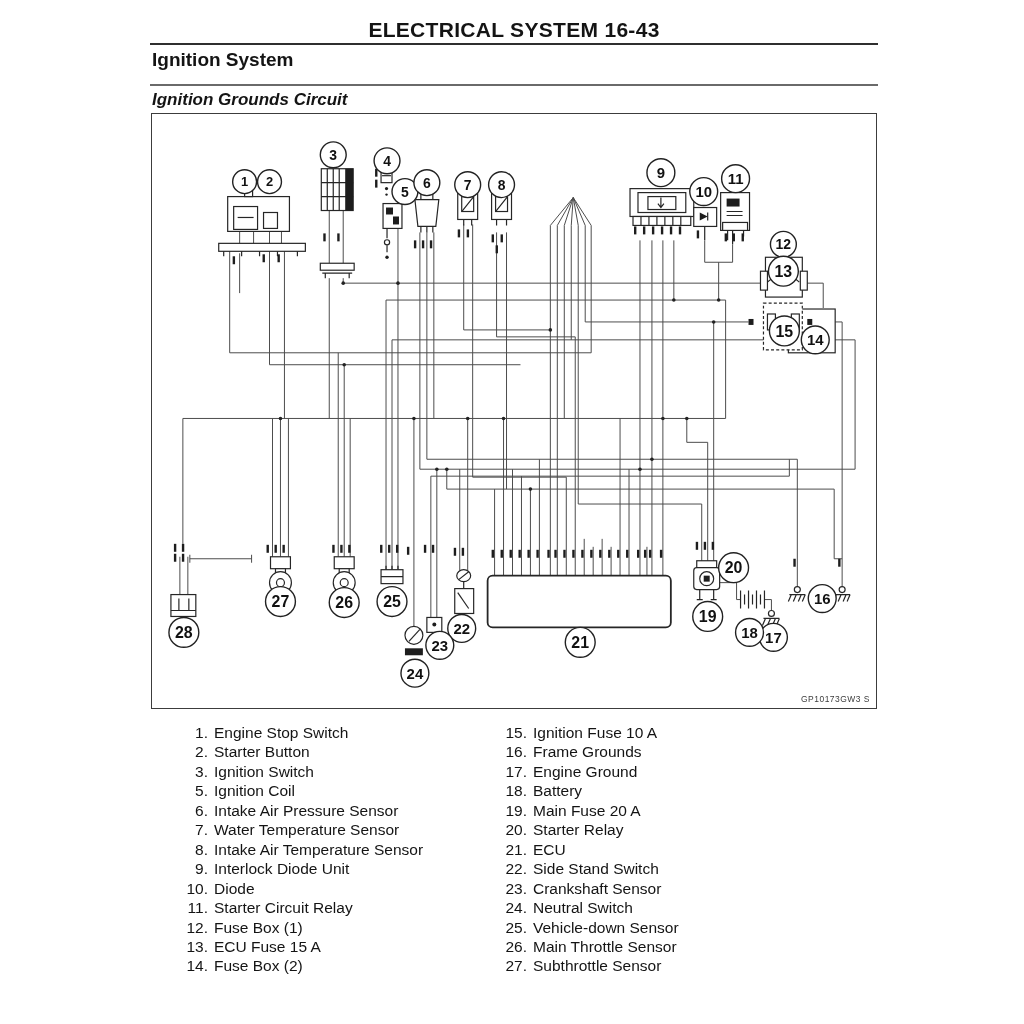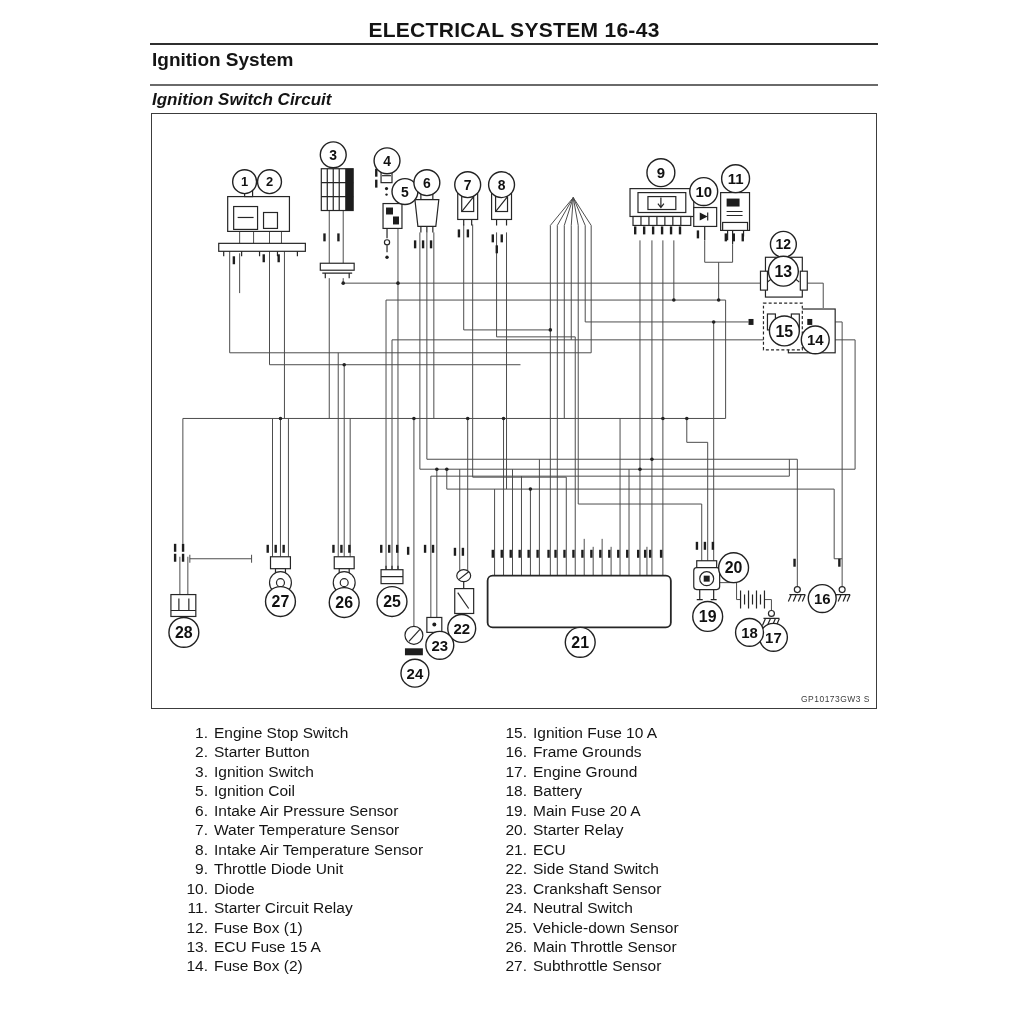--- a/index.html
+++ b/index.html
@@ -34,21 +34,21 @@
   .col1{left:152px;width:345px;}
   .col2{left:471px;width:375px;}
 </style>
 </head>
 <body>
 
 <div class="abs header-title">ELECTRICAL SYSTEM 16-43</div>
 <div class="abs rule1"></div>
 <div class="abs section-title">Ignition System</div>
 <div class="abs rule2"></div>
-<div class="abs subsection-title">Ignition Switch Circuit</div>
+<div class="abs subsection-title">Ignition Grounds Circuit</div>
 
 <div class="abs diagram-box">
   <svg id="diagram-svg" viewBox="150 113 727 597" preserveAspectRatio="none">
 
     <g>
       <path class="w" d="M228,250V353H591 M268,250V365H520 M283,250V419
         M238,231V243 M252,231V243 M268,231V243 M280,231V243 M238,253V293
         M328,210V263 M342,210V263 M328,278V419 M342,278V283
         M763,283H342 M397,227V571
         M419,232V470H856V340H391V571
@@ -433,21 +433,21 @@
 </div>
 
 <div class="abs legend col1" id="legend-col-1">
     <div class="row"><span class="num">1.</span><span>Engine Stop Switch</span></div>
     <div class="row"><span class="num">2.</span><span>Starter Button</span></div>
     <div class="row"><span class="num">3.</span><span>Ignition Switch</span></div>
     <div class="row"><span class="num">5.</span><span>Ignition Coil</span></div>
     <div class="row"><span class="num">6.</span><span>Intake Air Pressure Sensor</span></div>
     <div class="row"><span class="num">7.</span><span>Water Temperature Sensor</span></div>
     <div class="row"><span class="num">8.</span><span>Intake Air Temperature Sensor</span></div>
-    <div class="row"><span class="num">9.</span><span>Throttle Diode Unit</span></div>
+    <div class="row"><span class="num">9.</span><span>Interlock Diode Unit</span></div>
     <div class="row"><span class="num">10.</span><span>Diode</span></div>
     <div class="row"><span class="num">11.</span><span>Starter Circuit Relay</span></div>
     <div class="row"><span class="num">12.</span><span>Fuse Box (1)</span></div>
     <div class="row"><span class="num">13.</span><span>ECU Fuse 15 A</span></div>
     <div class="row"><span class="num">14.</span><span>Fuse Box (2)</span></div>
   </div>
 <div class="abs legend col2" id="legend-col-2">
     <div class="row"><span class="num">15.</span><span>Ignition Fuse 10 A</span></div>
     <div class="row"><span class="num">16.</span><span>Frame Grounds</span></div>
     <div class="row"><span class="num">17.</span><span>Engine Ground</span></div>

